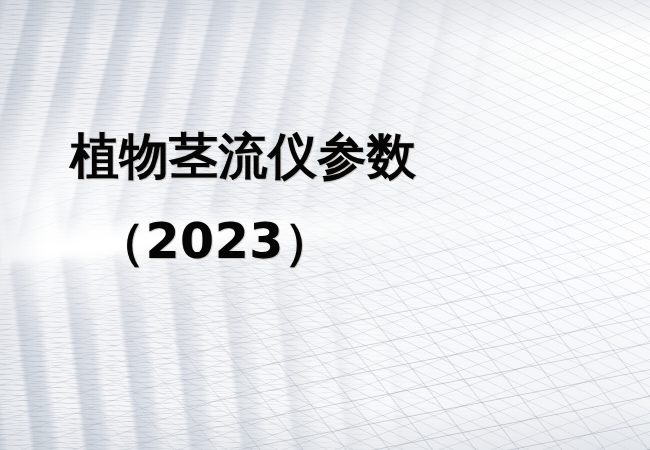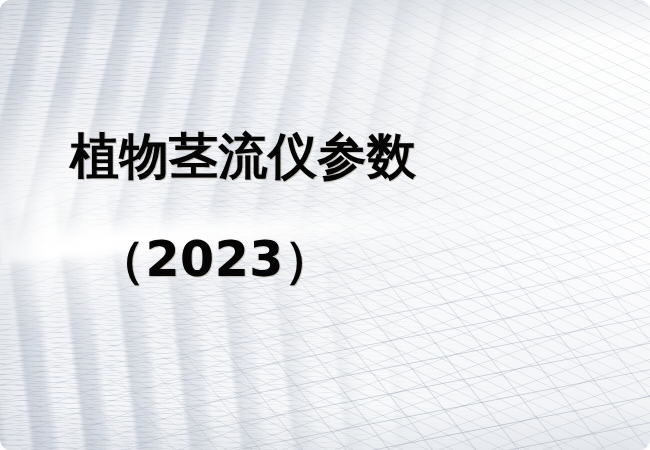--- a/index.html
+++ b/index.html
@@ -13,21 +13,20 @@
   }
 
   
   .slide {
     position: relative;
     width: 650px;
     height: 450px;
     overflow: hidden;
     background: #eceef1;
     user-select: none;
-    border-radius: 11px;
   }
 
   
   .bg-layer {
     position: absolute;
     inset: 0;
     pointer-events: none;
   }
 
   
@@ -217,21 +216,21 @@
     text-shadow:
       0 0 1px rgba(0,0,0,0.35),
       1px 1px 0 rgba(120,96,70,0.28);
   }
   .title-line-1 {
     font-size: 49px;
     font-family: "DejaVu Sans", "Liberation Sans", sans-serif;
   }
   .title-line-2 {
     font-size: 49px;
-    margin-top: 54px;
+    margin-top: 36px;
     margin-left: 26px;
     font-family: "DejaVu Sans", "Liberation Sans", sans-serif;
   }
 </style>
 </head>
 <body>
 
 <div class="slide">
 
   <div class="bg-layer bg-base"></div>

